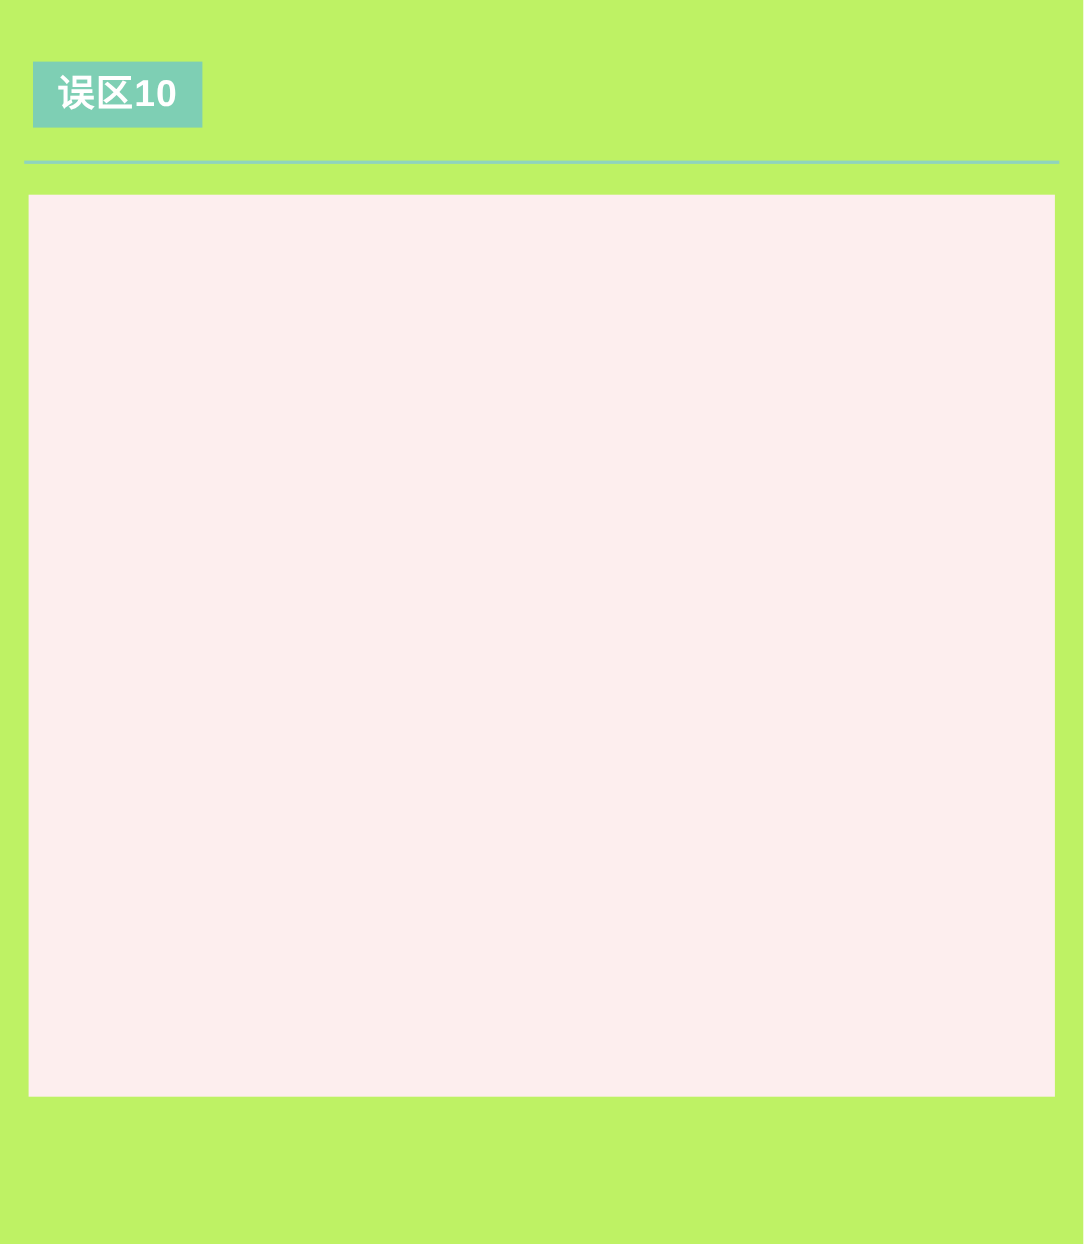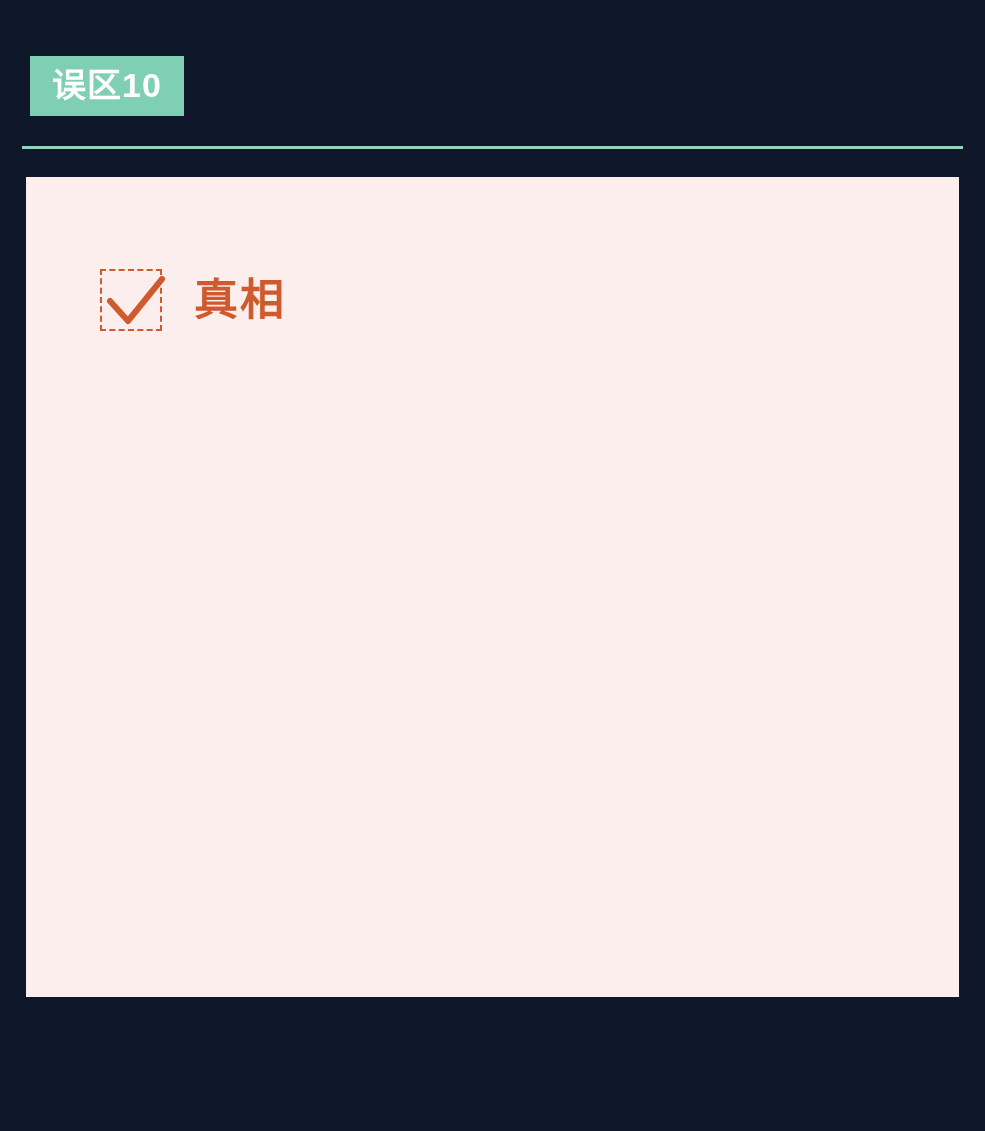--- a/index.html
+++ b/index.html
@@ -11,21 +11,21 @@
     width: 985px;
     height: 1131px;
     font-family: "Liberation Sans", "DejaVu Sans", sans-serif;
     -webkit-font-smoothing: antialiased;
     overflow: hidden;
   }
   .page {
     position: relative;
     width: 985px;
     height: 1131px;
-    background: #0f172a;
+    background: #bef264;
     box-sizing: border-box;
   }
 
   
   .header {
     padding: 56px 30px 0 30px;
   }
   .badge {
     display: inline-block;
     background: #7ecfb4;
@@ -103,24 +103,16 @@
 <div class="page">
 
   <div class="header">
     <div class="badge">误区10</div>
   </div>
 
   <div class="divider"></div>
 
   <div class="card">
 
-    <div class="truth-row">
-      <div class="check-box">
-        <svg width="76" height="76" viewBox="0 0 76 76" aria-hidden="true">
-          <polyline points="14,36 32,56 66,14" fill="none" stroke="#cf5a2e" stroke-width="6" stroke-linecap="round" stroke-linejoin="round"></polyline>
-        </svg>
-      </div>
-      <div class="truth-label">真相</div>
-    </div>
 
 
   </div>
 </div>
 
 </body></html>

